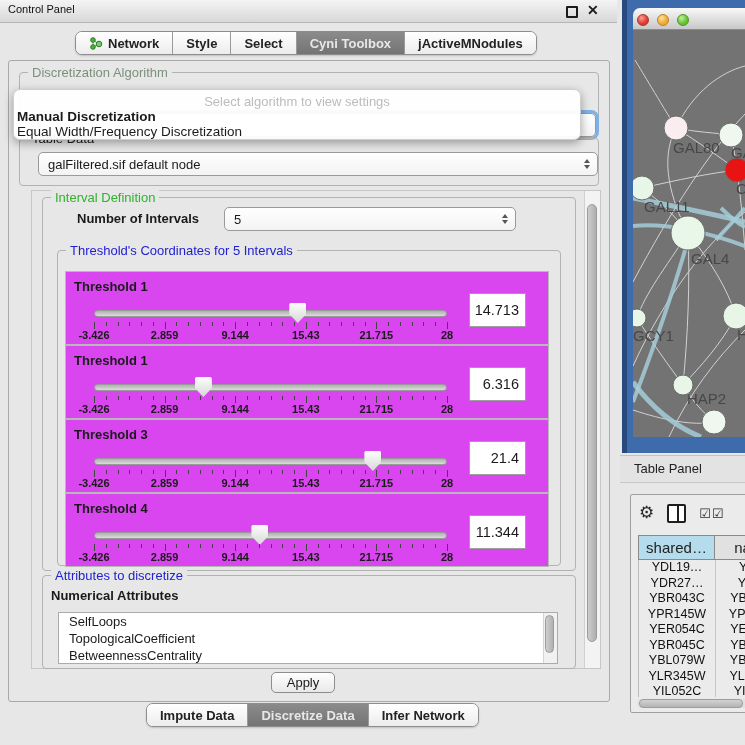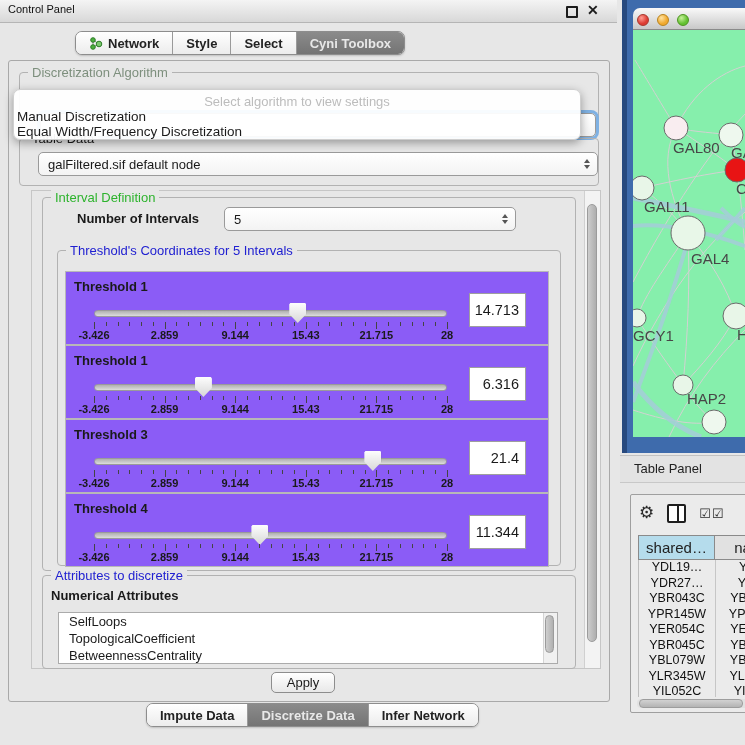--- a/index.html
+++ b/index.html
@@ -41,30 +41,30 @@
 
   
   .algo-combo{left:20px;top:40px;width:556px;height:24px;box-shadow:0 0 0 3px #7fb1e3}
 
   
   .popup{position:absolute;left:4px;top:28px;width:566px;height:49px;z-index:6;
          background:rgba(255,255,255,.94);border:1px solid #cfcfcf;border-radius:7px;
          box-shadow:0 3px 10px rgba(0,0,0,.35)}
   .popup .hint{position:absolute;left:0;right:0;top:4px;text-align:center;color:#bcbcbc;font-size:13px}
   .popup .opt{position:absolute;left:3px;font-size:13.5px;white-space:nowrap}
-  .popup .opt.b{font-weight:normal}
+  .popup .opt.b{font-weight:bold}
 
   
   .viewport{position:absolute;left:22px;top:129px;width:568px;height:477px;border:1px solid #c6c6c6;background:#e7e7e7}
   .vscroll{position:absolute;right:0;top:0;width:15px;height:100%;background:#f3f3f3;border-left:1px solid #d0d0d0}
   .vscroll .thumb{position:absolute;left:2px;top:13px;width:10px;height:438px;border-radius:5px;
                   background:linear-gradient(90deg,#cdcdcd,#aeaeae);border:1px solid #9b9b9b;box-sizing:border-box}
 
   
-  .thr-row{position:absolute;left:7px;width:482px;height:72px;border:1px solid #b8b8b8;background:#8b5cf6}
+  .thr-row{position:absolute;left:7px;width:482px;height:72px;border:1px solid #b8b8b8;background:#d946ef}
   .thr-label{position:absolute;left:8px;top:7px;font-weight:bold;font-size:13px}
   .thr-track{position:absolute;left:28px;top:38px;width:353px;height:7px;border:1px solid #9a9a9a;border-radius:4px;
              background:linear-gradient(#b0b0b0,#dcdcdc);box-sizing:border-box}
   .thr-thumb{position:absolute;top:31px;width:17px;height:20px;
              background:linear-gradient(#fdfdfd,#d7d7d7);
              clip-path:polygon(6% 0,94% 0,100% 8%,100% 55%,50% 100%,0 55%,0 8%);
              filter:drop-shadow(0 0 1px #777)}
   .tick{position:absolute;width:1px;background:#444}
   .tick.minor{top:50px;height:4px}
   .tick.major{top:50px;height:7px}
@@ -88,21 +88,21 @@
   
   .blue-panel{position:absolute;left:622px;top:0;width:123px;height:453px;background:#3e6bac;
               border-left:5px solid #27497e;box-sizing:border-box}
   .mac-window{position:absolute;left:6px;top:8px;width:112px;height:429px}
   .mac-titlebar{position:absolute;left:0;top:0;width:112px;height:22px;border-radius:7px 0 0 0;
                 background:linear-gradient(#f9f9f9,#c8c8c8);border-bottom:1px solid #8a8a8a;box-sizing:border-box}
   .light{position:absolute;top:6px;width:12px;height:12px;border-radius:50%;box-sizing:border-box}
   .light.red{left:4px;background:radial-gradient(circle at 35% 30%,#ff9d93,#dd3b32 60%);border:1px solid #a8362c}
   .light.yellow{left:24px;background:radial-gradient(circle at 35% 30%,#ffe2a0,#f0a92f 60%);border:1px solid #b9821c}
   .light.green{left:44px;background:radial-gradient(circle at 35% 30%,#c6f099,#63c131 60%);border:1px solid #4c9420}
-  .net-canvas{position:absolute;left:0;top:22px;width:112px;height:407px;background:#86efac;overflow:hidden}
+  .net-canvas{position:absolute;left:0;top:22px;width:112px;height:407px;background:#737373;overflow:hidden}
 
   .tp-header{position:absolute;left:620px;top:455px;width:125px;height:28px;background:#e3e3e3;
              border-top:1px solid #c2c2c2;border-bottom:1px solid #c8c8c8;box-sizing:border-box}
   .tp-header span{position:absolute;left:14px;top:5px;font-size:13px;color:#222}
   .tp-body{position:absolute;left:630px;top:494px;width:160px;height:219px;background:#ebebeb;
            border:1px solid #9f9f9f;border-radius:2px;box-sizing:border-box}
   .tp-toolbar{position:absolute;left:8px;top:6px;height:24px;display:flex;align-items:center;gap:13px}
   .gear{font-size:17px;color:#2a2a2a;line-height:20px}
   .cols-icon{width:15px;height:15px;border:2px solid #1e1e1e;border-radius:2px;position:relative;background:#fff}
   .cols-icon:before{content:"";position:absolute;left:50%;top:0;bottom:0;width:2px;background:#1e1e1e}
@@ -148,20 +148,23 @@
         <span>Network</span>
       </div>
       <div class="seg">
         <span>Style</span>
       </div>
       <div class="seg">
         <span>Select</span>
       </div>
       <div class="seg active">
         <span>Cyni Toolbox</span>
+      </div>
+      <div class="seg">
+        <span>jActiveMNodules</span>
       </div>
     </div>
 
   <div class="content-panel">
 
     <div class="group" style="left:10px;top:11px;width:578px;height:58px">
       <span class="group-title t-fade">Discretization Algorithm</span>
       <div class="combo algo-combo"></div>
     </div>
 

